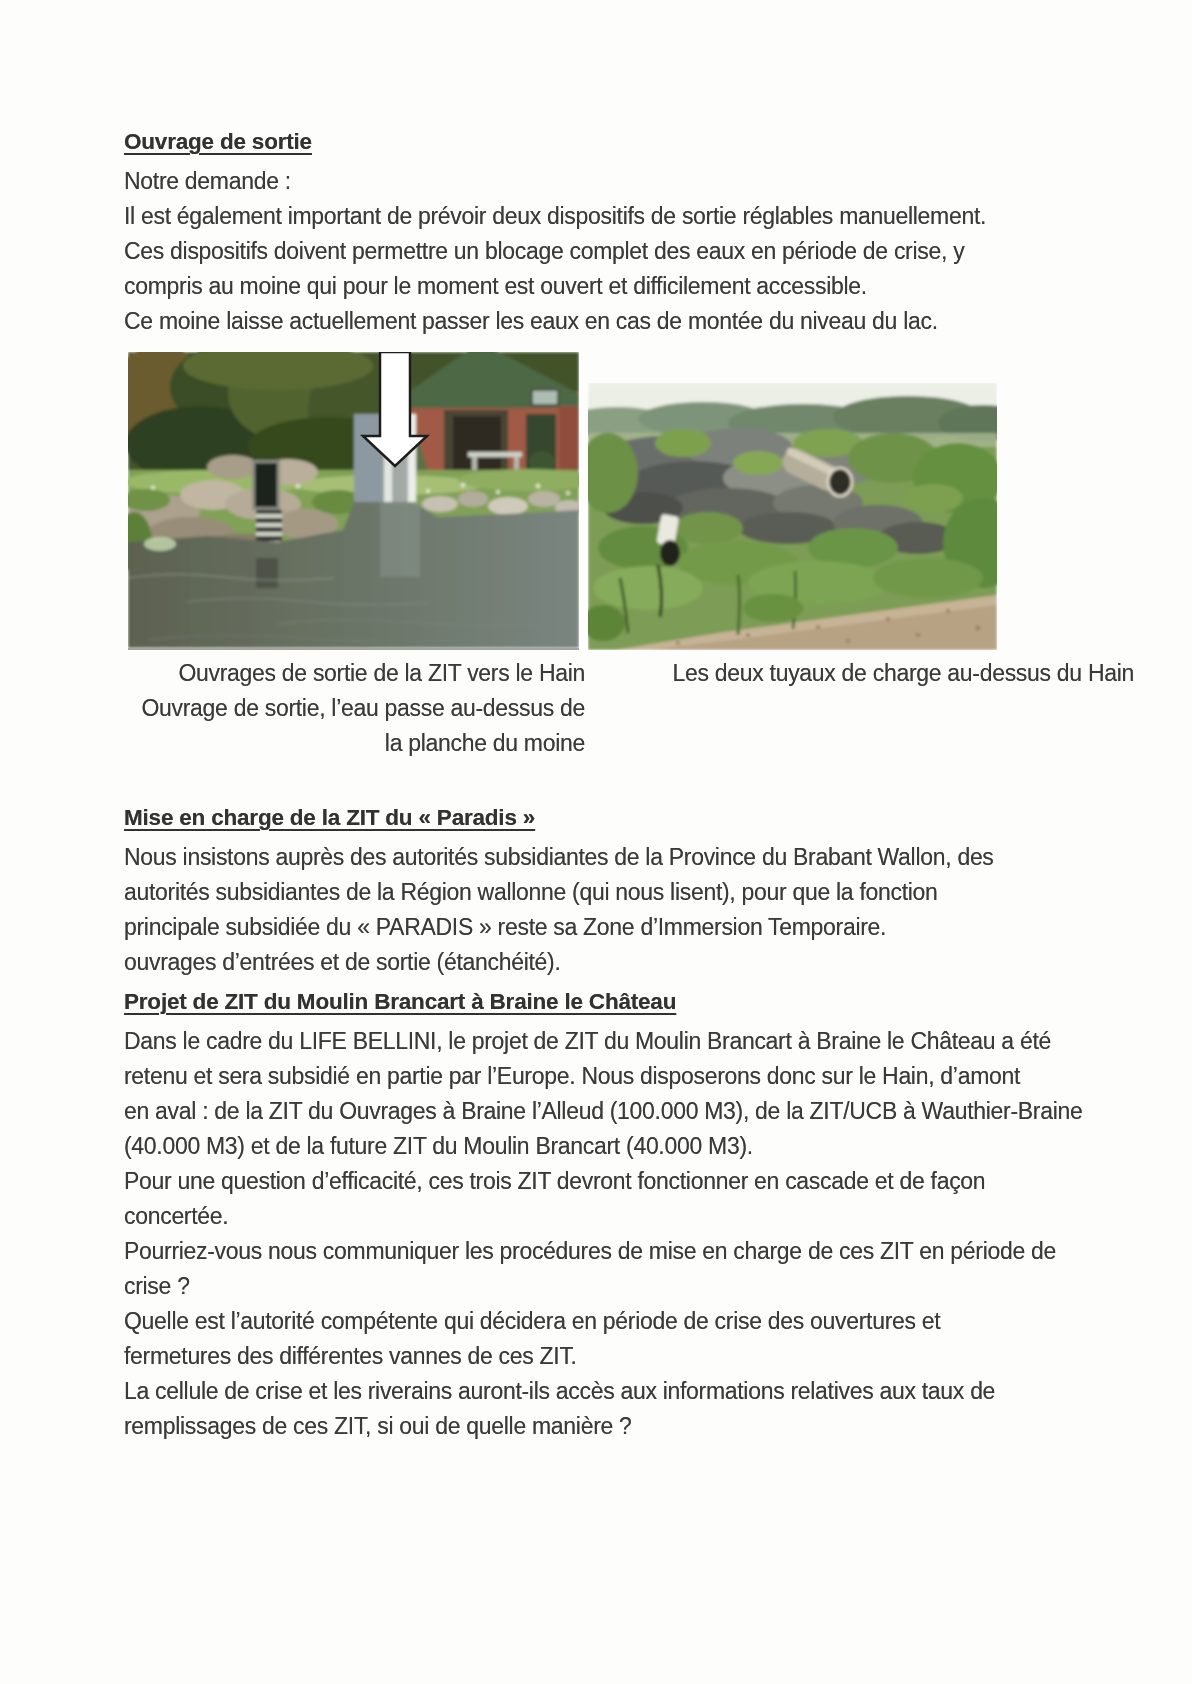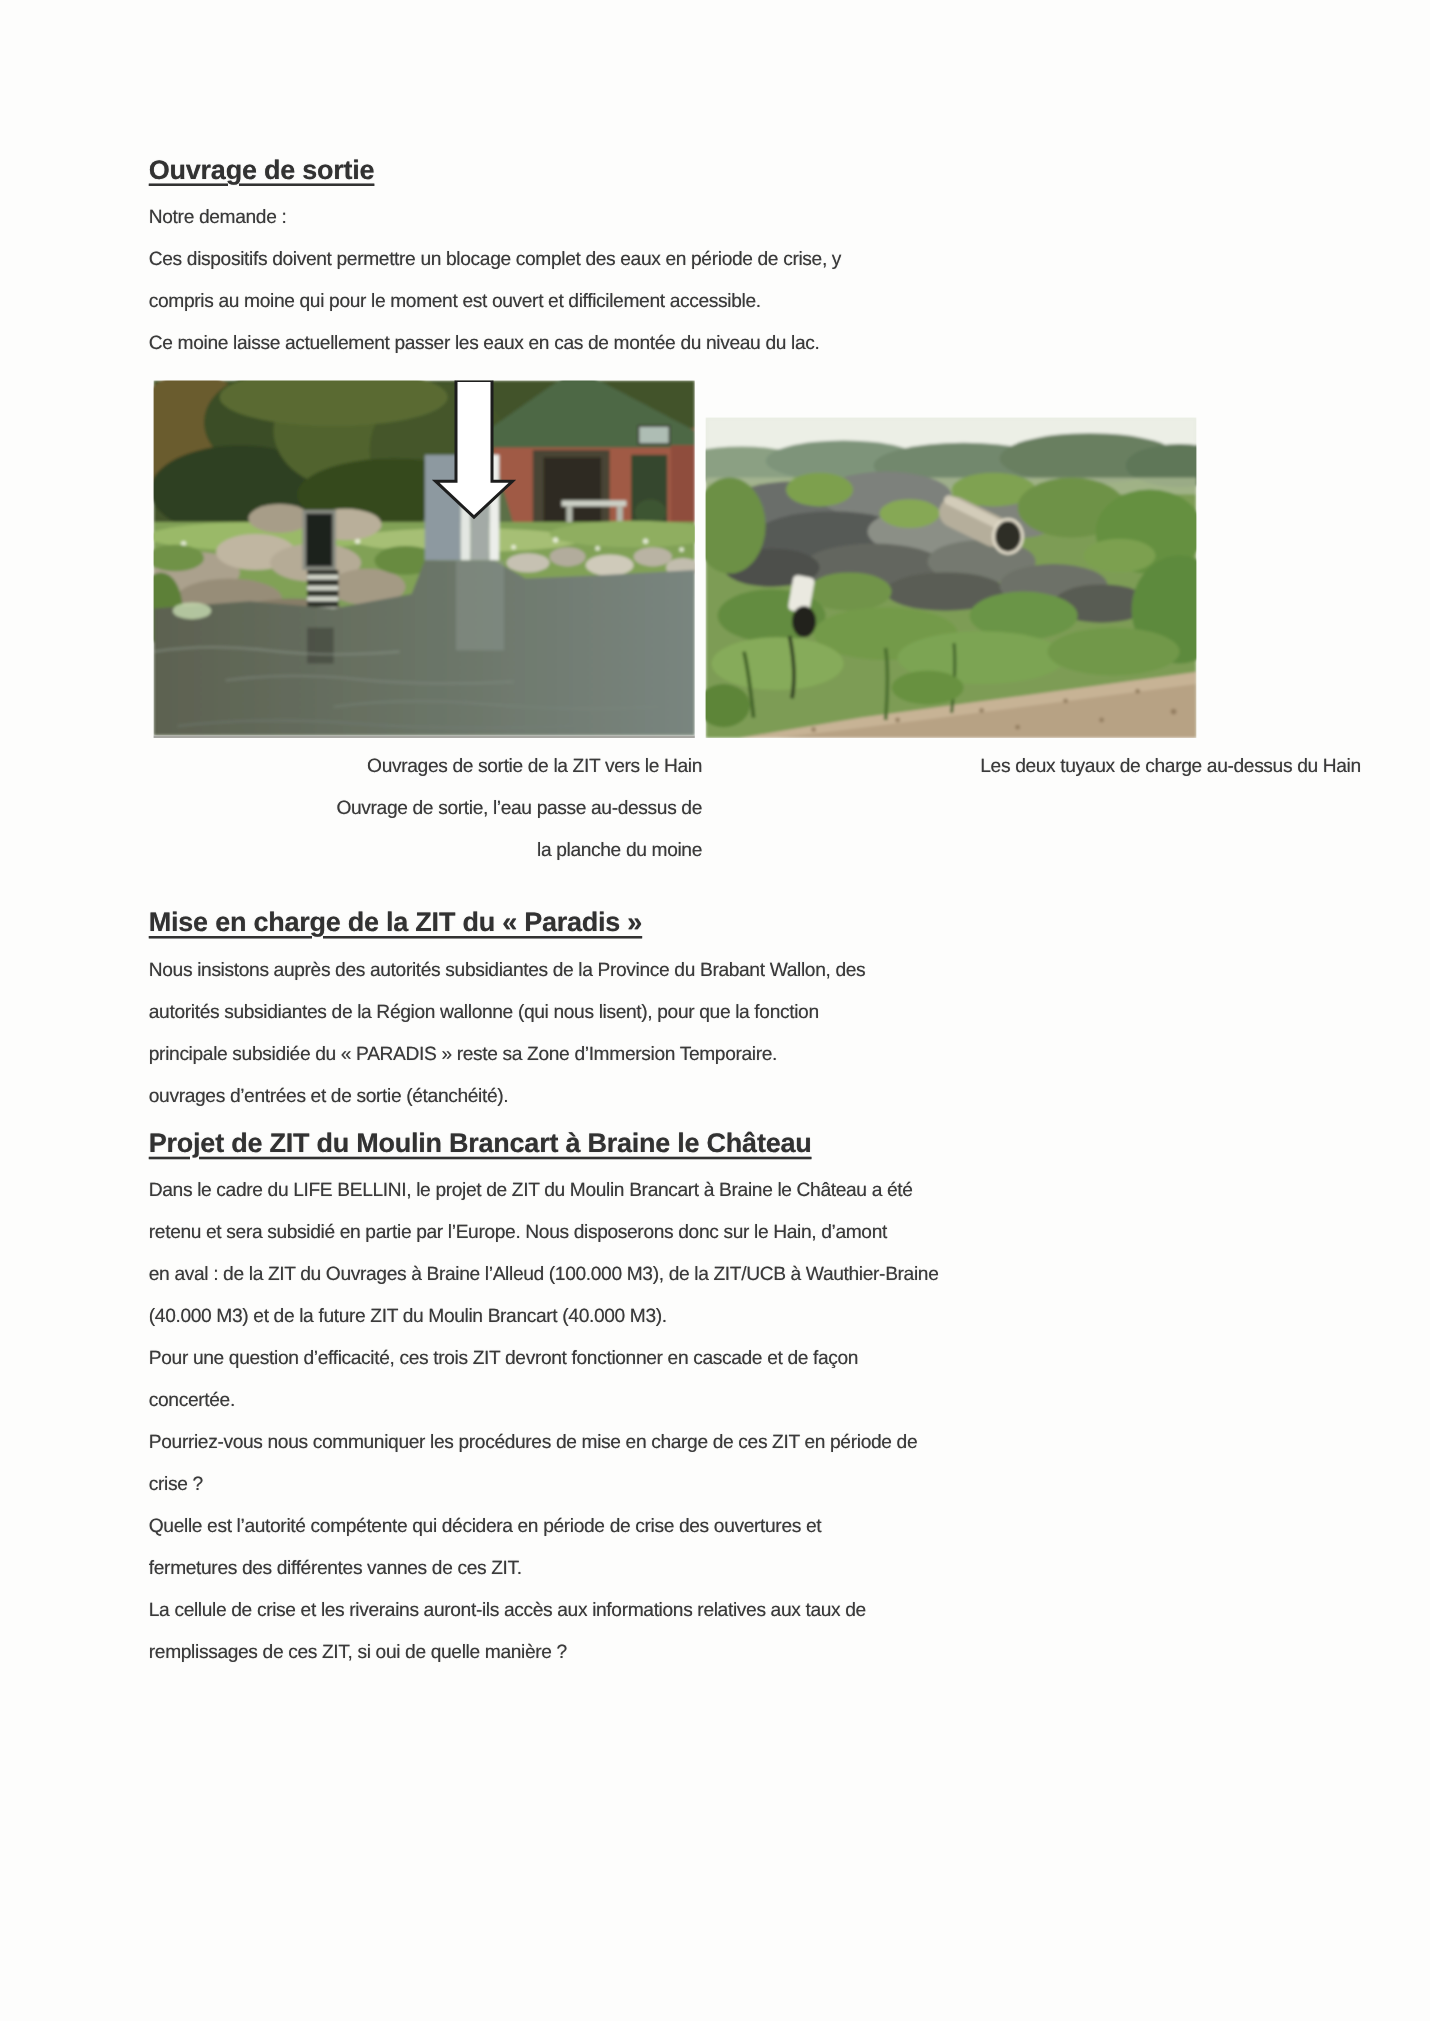--- a/index.html
+++ b/index.html
@@ -18,40 +18,41 @@
     text-decoration:underline;
     text-decoration-thickness:2px;
     text-underline-offset:4px;
     line-height:28px;height:28px;
     margin:0 0 8px 0;
     letter-spacing:-0.2px;
     white-space:nowrap;
     text-shadow:0 0 0.6px rgba(50,50,50,0.65);
   }
   .ln{
-    font-size:16px;line-height:35px;height:35px;
+    font-size:23px;line-height:35px;height:35px;
     white-space:nowrap;letter-spacing:-0.3px;
     text-shadow:0 0 0.6px rgba(58,58,58,0.6);
   }
   .figrow{display:flex;align-items:flex-end;gap:9px;margin:13px 0 0 4px;}
   .fig{display:block;margin:0;padding:0;font-size:0;}
   .fig-left svg{display:block;border-bottom:2px solid rgba(60,60,52,0.45);}
   .fig-right svg{display:block;}
   .captions{display:grid;grid-template-columns:461px 1fr;margin-top:6px;text-align:right;}
-  .sec2-hd{margin-top:29px;}
+  .sec2-hd{margin-top:43px;}
   .sec3-hd{margin-top:8px;}
 </style>
 </head>
 <body>
 
 <div class="page">
   <div class="content">
 
     <div class="hd">Ouvrage de sortie</div>
     <div class="ln">Notre demande :</div>
+    <div class="ln">Il est également important de prévoir deux dispositifs de sortie réglables manuellement.</div>
     <div class="ln">Ces dispositifs doivent permettre un blocage complet des eaux en période de crise, y</div>
     <div class="ln">compris au moine qui pour le moment est ouvert et difficilement accessible.</div>
     <div class="ln">Ce moine laisse actuellement passer les eaux en cas de montée du niveau du lac.</div>
 
     <div class="figrow">
 
       <figure class="fig fig-left">
         <svg width="451" height="296" viewBox="0 0 451 296">
           <defs>
             <filter id="fL" x="-4%" y="-4%" width="108%" height="108%">

